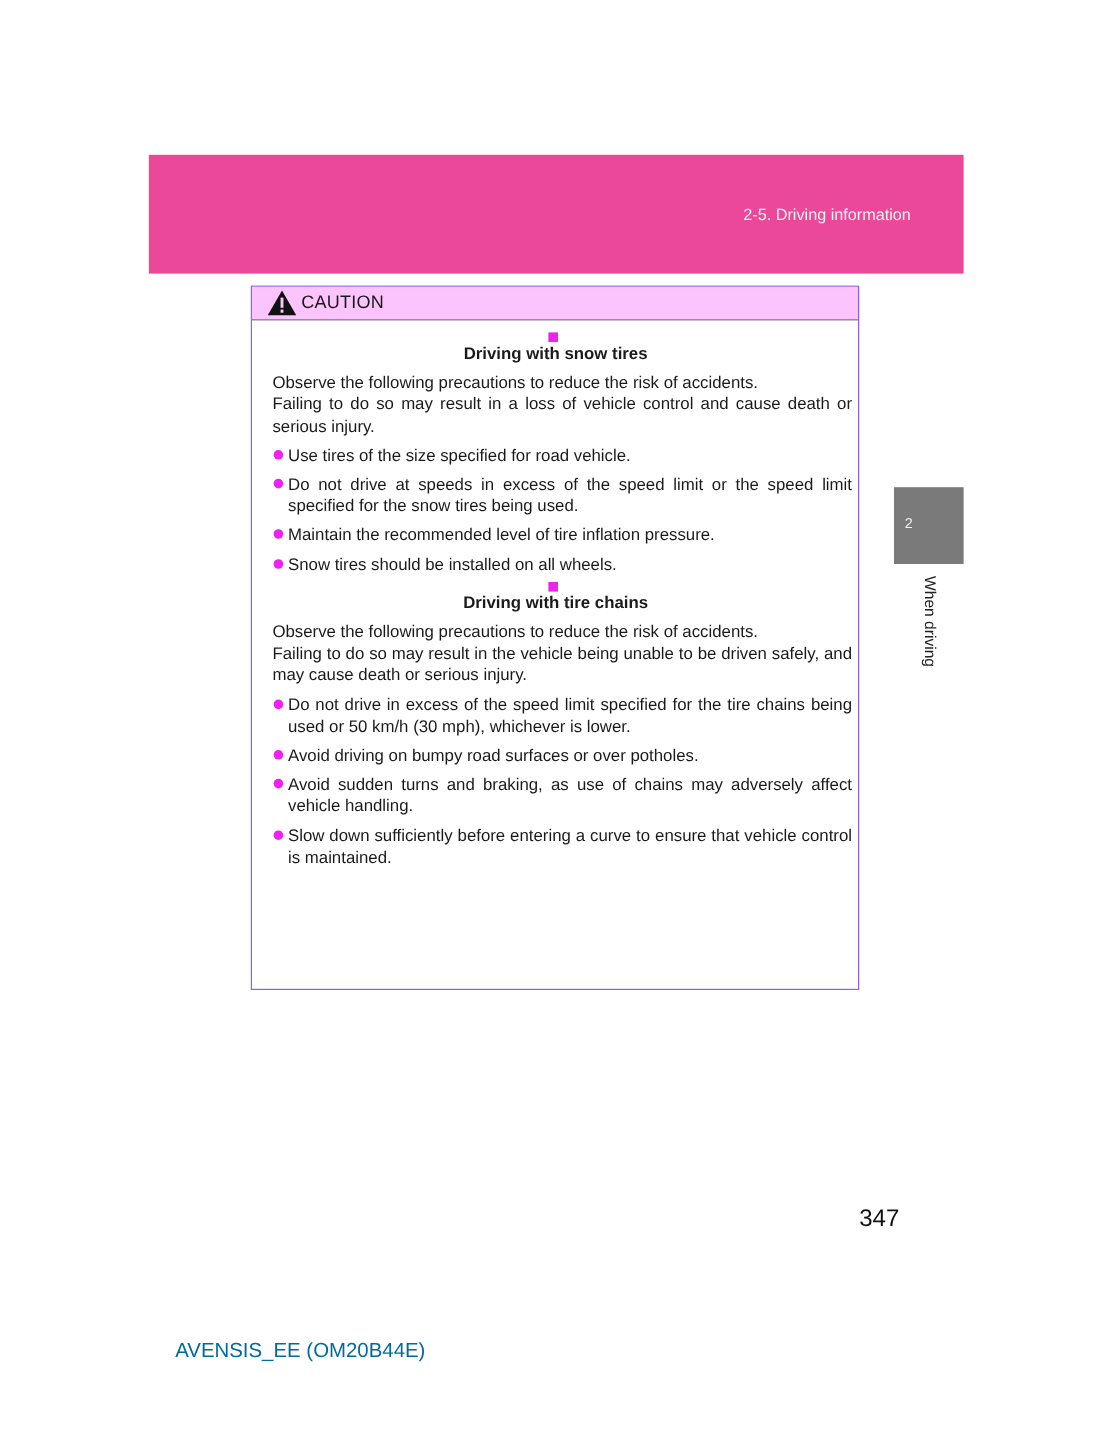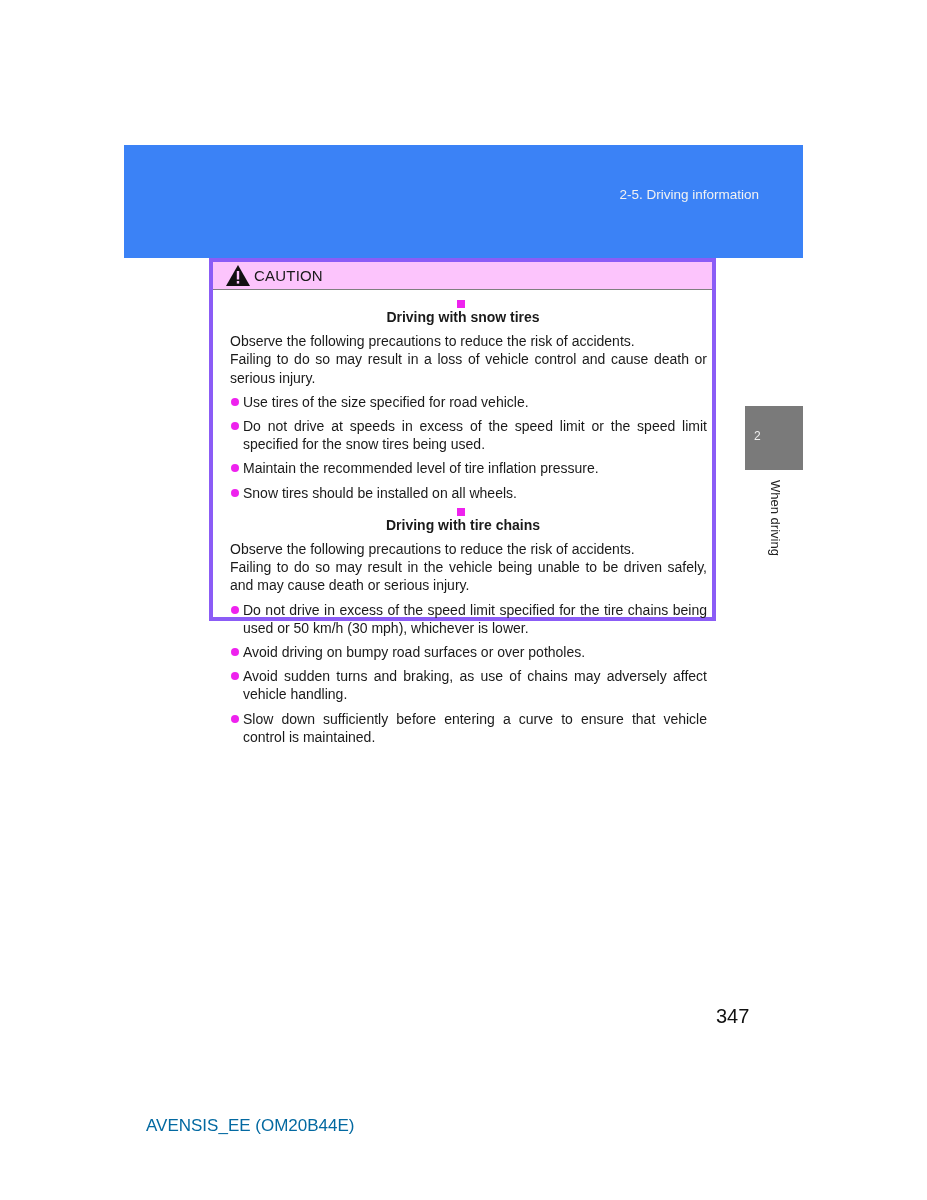--- a/index.html
+++ b/index.html
@@ -1,39 +1,39 @@
 <!DOCTYPE html>
 <html><head>
 <meta charset="utf-8">
 <style>
   html, body { margin: 0; padding: 0; }
   body {
     width: 927px; height: 1200px; background: #ffffff; position: relative;
     font-family: "Liberation Sans", sans-serif; color: #1a1a1a; overflow: hidden;
   }
   .header-band {
-    position: absolute; left: 124px; top: 145px; width: 679px; height: 113px;
-    background: #3b82f6;
+    position: absolute; left: 124px; top: 129px; width: 679px; height: 99px;
+    background: #ec4899;
   }
   .header-title {
     position: absolute; right: 44px; top: 42px; color: #f2f2f2; font-size: 13.5px;
   }
   .side-tab {
     position: absolute; left: 745px; top: 406px; width: 58px; height: 64px; background: #7a7a7a;
   }
   .side-tab-num {
     position: absolute; left: 9px; top: 23px; color: #f0f0f0; font-size: 12px;
   }
   .side-label {
     position: absolute; left: 768px; top: 480px; writing-mode: vertical-rl;
     font-size: 13px; color: #222;
   }
   .caution-box {
-    position: absolute; left: 209px; top: 258px; width: 507px; height: 363px;
-    border: 4px solid #8b5cf6; box-sizing: border-box;
+    position: absolute; left: 209px; top: 238px; width: 507px; height: 587px;
+    border: 1px solid #8b5cf6; box-sizing: border-box;
   }
   .caution-header {
     height: 28px; background: #fcc4fc; border-bottom: 1px solid #7f7f7f;
     display: flex; align-items: center; padding-left: 13px; box-sizing: border-box;
   }
   .caution-header svg { width: 24px; height: 21px; margin-right: 4px; }
   .caution-title { font-size: 15px; color: #1a1a1a; letter-spacing: 0.2px; }
   .caution-body { padding: 10px 5px 0 6px; font-size: 14px; line-height: 18.2px; }
   .section-heading {
     font-weight: bold; display: flex; align-items: center; margin-bottom: 6px; flex-direction: column;

